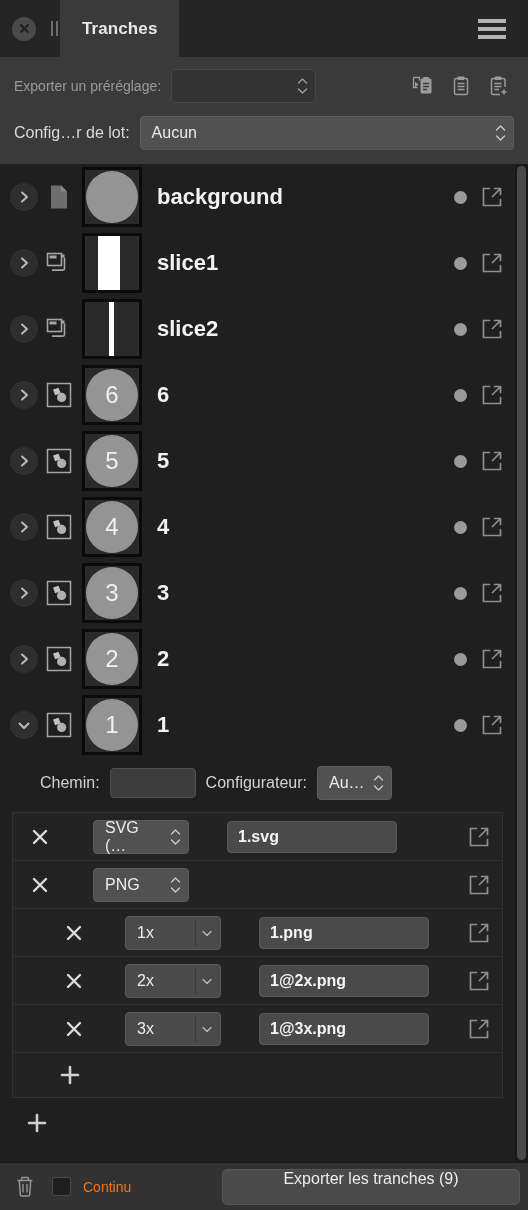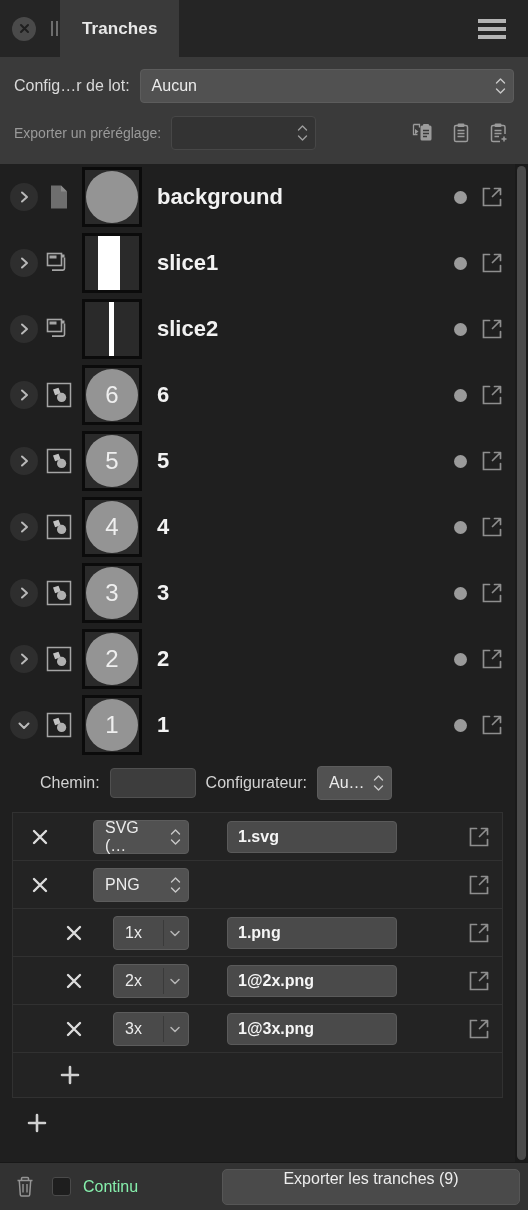--- a/index.html
+++ b/index.html
@@ -84,36 +84,36 @@
   .detail-top { display: flex; align-items: center; gap: 10px; padding: 8px 0 12px 28px; }
   .detail-label { color: #d2d2d2; font-size: 16px; }
   .path-field { width: 86px; height: 30px; background: #3d3d3d; border: 0.5px solid #505050; border-radius: 4px; cursor: text; }
   .conf-select { height: 34px; }
 
   .exports { border: 1px solid #313131; background: #232323; }
   .exprow { display: flex; align-items: center; height: 48px; padding: 0 12px 0 12px; border-bottom: 1px solid #313131; gap: 24px; }
   .exprow.sub { padding-left: 46px; }
   .xbtn { width: 30px; display:flex; align-items:center; justify-content:center; cursor: pointer; flex:0 0 30px; }
   .fmt-select { width: 96px; height: 34px; margin-left: 14px; }
-  .scale-select { width: 76px; height: 34px; padding-right: 28px;
+  .scale-select { width: 96px; height: 34px; margin-left: 12px; padding-right: 28px;
     background:#4a4a4a; }
   .scale-select .divider { position:absolute; right:24px; top:3px; bottom:3px; width:1px; background:#3a3a3a; }
   .namefield { height: 32px; background: #4a4a4a; border: 0.5px solid #5a5a5a; border-radius: 4px;
     display: flex; align-items: center; padding: 0 10px; color: #f5f5f5; font-size: 16px;
     font-weight: 700; margin-left: 14px; width: 170px; cursor: text; }
   .exp-open { margin-left: auto; cursor: pointer; display:flex; }
   .addrow { height: 44px; display: flex; align-items: center; padding-left: 46px; }
   .plus { cursor: pointer; display:flex; }
   .addslice { height: 50px; display: flex; align-items: center; padding-left: 14px; }
 
   
   .bottombar { flex: 0 0 48px; height: 48px; background: #323232; display: flex; align-items: center;
      padding: 0 8px 0 10px; gap: 12px; border-top: 1px solid #181818; }
   .checkbox { width: 19px; height: 19px; border-radius: 3px; background: #1e1e1e; border: 0.5px solid #4a4a4a; cursor: pointer; flex:0 0 19px; }
-  .cont-label { color: #86efac; font-size: 16px; }
+  .cont-label { color: #f97316; font-size: 14px; }
   .export-btn { margin-left: auto; height: 36px; background: #4a4a4a; border-radius: 5px;
      display: flex; justify-content: center; padding: 0 18px;
      color: #ededed; font-size: 16px; cursor: pointer; border: 0.5px solid #565656; min-width: 298px; }
 </style>
 </head>
 <body>
 
 <div id="app">
 
   <div class="titlebar">
@@ -134,35 +134,20 @@
     <div class="tb-rest">
       <div class="hamburger">
           <i></i>
           <i></i>
           <i></i>
         </div>
     </div>
   </div>
 
   <div class="opts">
-
-    <div class="opt-row">
-      <div class="opt-label">Config…r de lot:</div>
-      <div class="select select-batch">
-        <span>Aucun</span>
-        <span class="stepper">
-          <svg width="11" height="7" viewBox="0 0 11 7">
-              <path d="M1.5 5 L5.5 1 L9.5 5" stroke="#c8c8c8" stroke-width="1.4" fill="none" stroke-linecap="round" stroke-linejoin="round"></path>
-            </svg>
-          <svg width="11" height="7" viewBox="0 0 11 7">
-              <path d="M1.5 2 L5.5 6 L9.5 2" stroke="#c8c8c8" stroke-width="1.4" fill="none" stroke-linecap="round" stroke-linejoin="round"></path>
-            </svg>
-        </span>
-      </div>
-    </div>
 
     <div class="opt-row">
       <div class="opt-label dim">Exporter un préréglage:</div>
       <div class="select flat select-preset">
         <span></span>
         <span class="stepper">
           <svg width="11" height="7" viewBox="0 0 11 7">
               <path d="M1.5 5 L5.5 1 L9.5 5" stroke="#9d9d9d" stroke-width="1.4" fill="none" stroke-linecap="round" stroke-linejoin="round"></path>
             </svg>
           <svg width="11" height="7" viewBox="0 0 11 7">
@@ -191,20 +176,35 @@
           <svg width="24" height="24" viewBox="0 0 24 24">
             <path d="M18 13 V6.1 a1.6 1.6 0 0 0-1.6-1.6 H6.1 A1.6 1.6 0 0 0 4.5 6.1 V18.9 A1.6 1.6 0 0 0 6.1 20.5 H13" fill="none" stroke="#9b9b9b" stroke-width="1.5"></path>
             <rect x="7.5" y="2.6" width="7" height="3.4" rx="1.2" fill="#9b9b9b"></rect>
             <path d="M7.5 9.5 h7 M7.5 12.5 h7 M7.5 15.5 h4.5" stroke="#9b9b9b" stroke-width="1.4"></path>
             <path d="M17 15.5 v5 M14.5 18 h5" stroke="#9b9b9b" stroke-width="1.5"></path>
           </svg>
         </div>
       </div>
     </div>
 
+    <div class="opt-row">
+      <div class="opt-label">Config…r de lot:</div>
+      <div class="select select-batch">
+        <span>Aucun</span>
+        <span class="stepper">
+          <svg width="11" height="7" viewBox="0 0 11 7">
+              <path d="M1.5 5 L5.5 1 L9.5 5" stroke="#c8c8c8" stroke-width="1.4" fill="none" stroke-linecap="round" stroke-linejoin="round"></path>
+            </svg>
+          <svg width="11" height="7" viewBox="0 0 11 7">
+              <path d="M1.5 2 L5.5 6 L9.5 2" stroke="#c8c8c8" stroke-width="1.4" fill="none" stroke-linecap="round" stroke-linejoin="round"></path>
+            </svg>
+        </span>
+      </div>
+    </div>
+
   </div>
 
   <div class="listwrap">
     <div class="list" id="rows">
         <div class="row">
           <div class="disc">
             <svg width="13" height="14" viewBox="0 0 13 14">
               <path d="M4 2.5 L9 7 L4 11.5" stroke="#b9b9b9" stroke-width="2" fill="none" stroke-linecap="round" stroke-linejoin="round"></path>
             </svg>
           </div>

